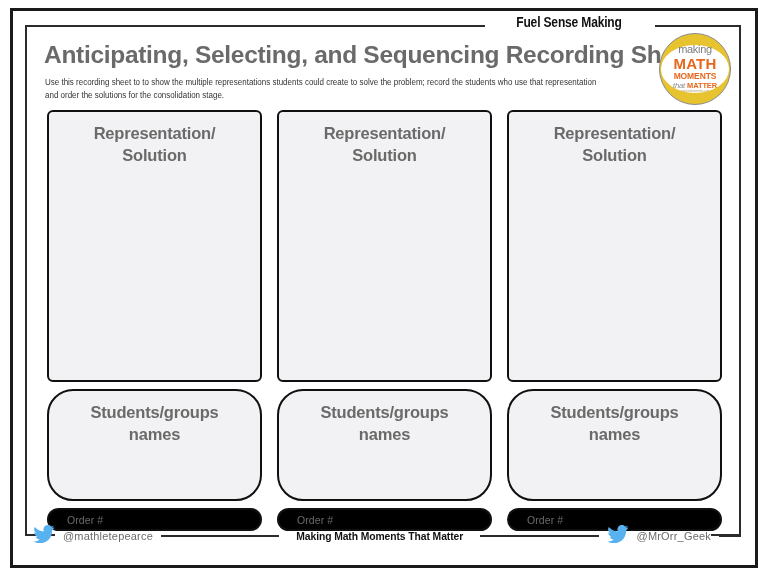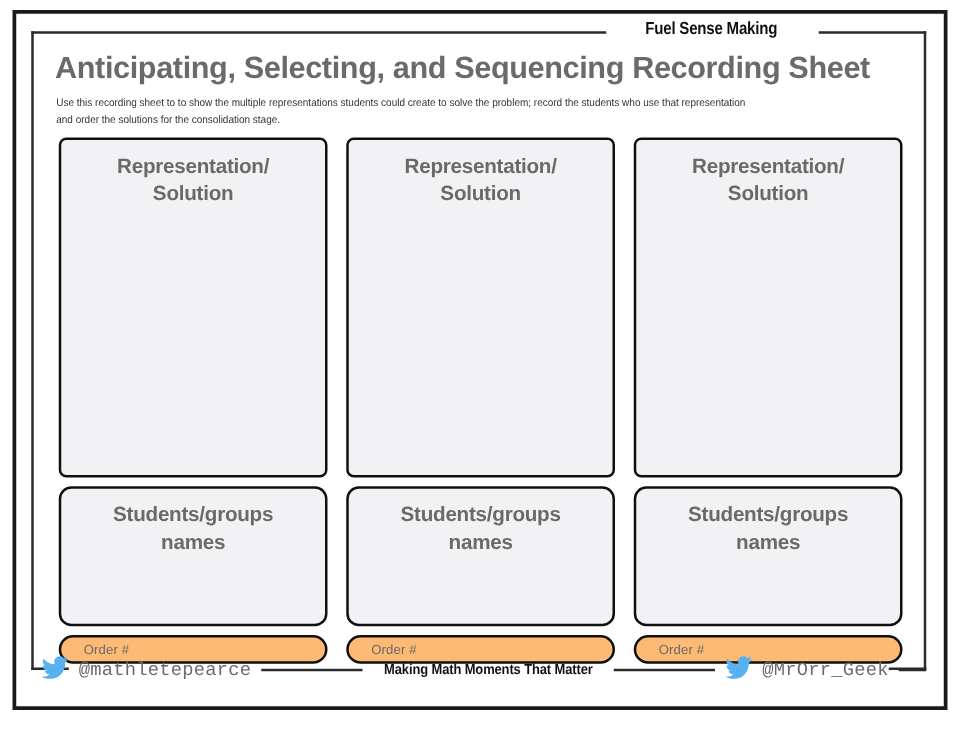--- a/index.html
+++ b/index.html
@@ -164,34 +164,34 @@
     border: 2.6px solid #101010;
     box-sizing: border-box;
     display: flex;
     justify-content: center;
   }
   .card.rep {
     border-radius: 6px;
     padding-top: 10px;
   }
   .card.stu {
-    border-radius: 10px;
+    border-radius: 26px;
     padding-top: 10px;
   }
   .card-label {
     font-size: 16.5px;
     font-weight: bold;
     color: #6a6a6a;
     text-align: center;
     line-height: 22px;
     letter-spacing: -0.2px;
   }
   .order-bar {
     position: absolute;
-    background: #fdba74;
+    background: #000000;
     border: 2.4px solid #101010;
     border-radius: 14px;
     box-sizing: border-box;
     display: flex;
     align-items: center;
     padding-left: 18px;
   }
   .order-label {
     font-size: 10.5px;
     color: #6a6a6a;
@@ -204,22 +204,22 @@
     position: absolute;
     left: 25px;
     top: 524px;
     width: 716px;
     height: 24px;
     display: flex;
     align-items: center;
   }
   .bird-icon { display: block; }
   .handle {
-    font-family: Liberation Mono, monospace;
-    font-size: 15px;
+    font-family: Liberation Sans, sans-serif;
+    font-size: 11px;
     color: #6b6b6b;
     letter-spacing: 0.2px;
     white-space: nowrap;
   }
   .rule {
     height: 2px;
     background: #2b2b2b;
     flex: 1 1 auto;
     min-width: 10px;
   }
@@ -246,20 +246,31 @@
   <div class="frame-seg" id="frame-left"></div>
   <div class="frame-seg" id="frame-right"></div>
   <div class="frame-seg" id="frame-bot-left"></div>
   <div class="frame-seg" id="frame-bot-right"></div>
 
   <div id="banner-label">Fuel Sense Making</div>
 
   <div id="title">Anticipating, Selecting, and Sequencing Recording Sheet</div>
   <div id="subtitle">Use this recording sheet to to show the multiple representations students could create to solve the problem; record the students who use that representation and order the solutions for the consolidation stage.</div>
 
+  <div id="logo">
+    <div class="badge">
+      <div class="badge-inner">
+        <div class="l-making">making</div>
+        <div class="l-math">MATH</div>
+        <div class="l-moments">MOMENTS</div>
+        <div class="l-matter"><span class="t">that </span><span class="m">MATTER</span></div>
+        <div class="l-url">makemathmoments.com</div>
+      </div>
+    </div>
+  </div>
 
   <div class="card rep" style="left:47px;  top:110px; width:215px; height:272px;">
     <div class="card-label">Representation/<br>Solution</div>
   </div>
   <div class="card stu" style="left:47px;  top:389px; width:215px; height:112px;">
     <div class="card-label">Students/groups<br>names</div>
   </div>
   <div class="order-bar" style="left:47px; top:508px; width:215px; height:23px;">
     <span class="order-label">Order #</span>
   </div>

